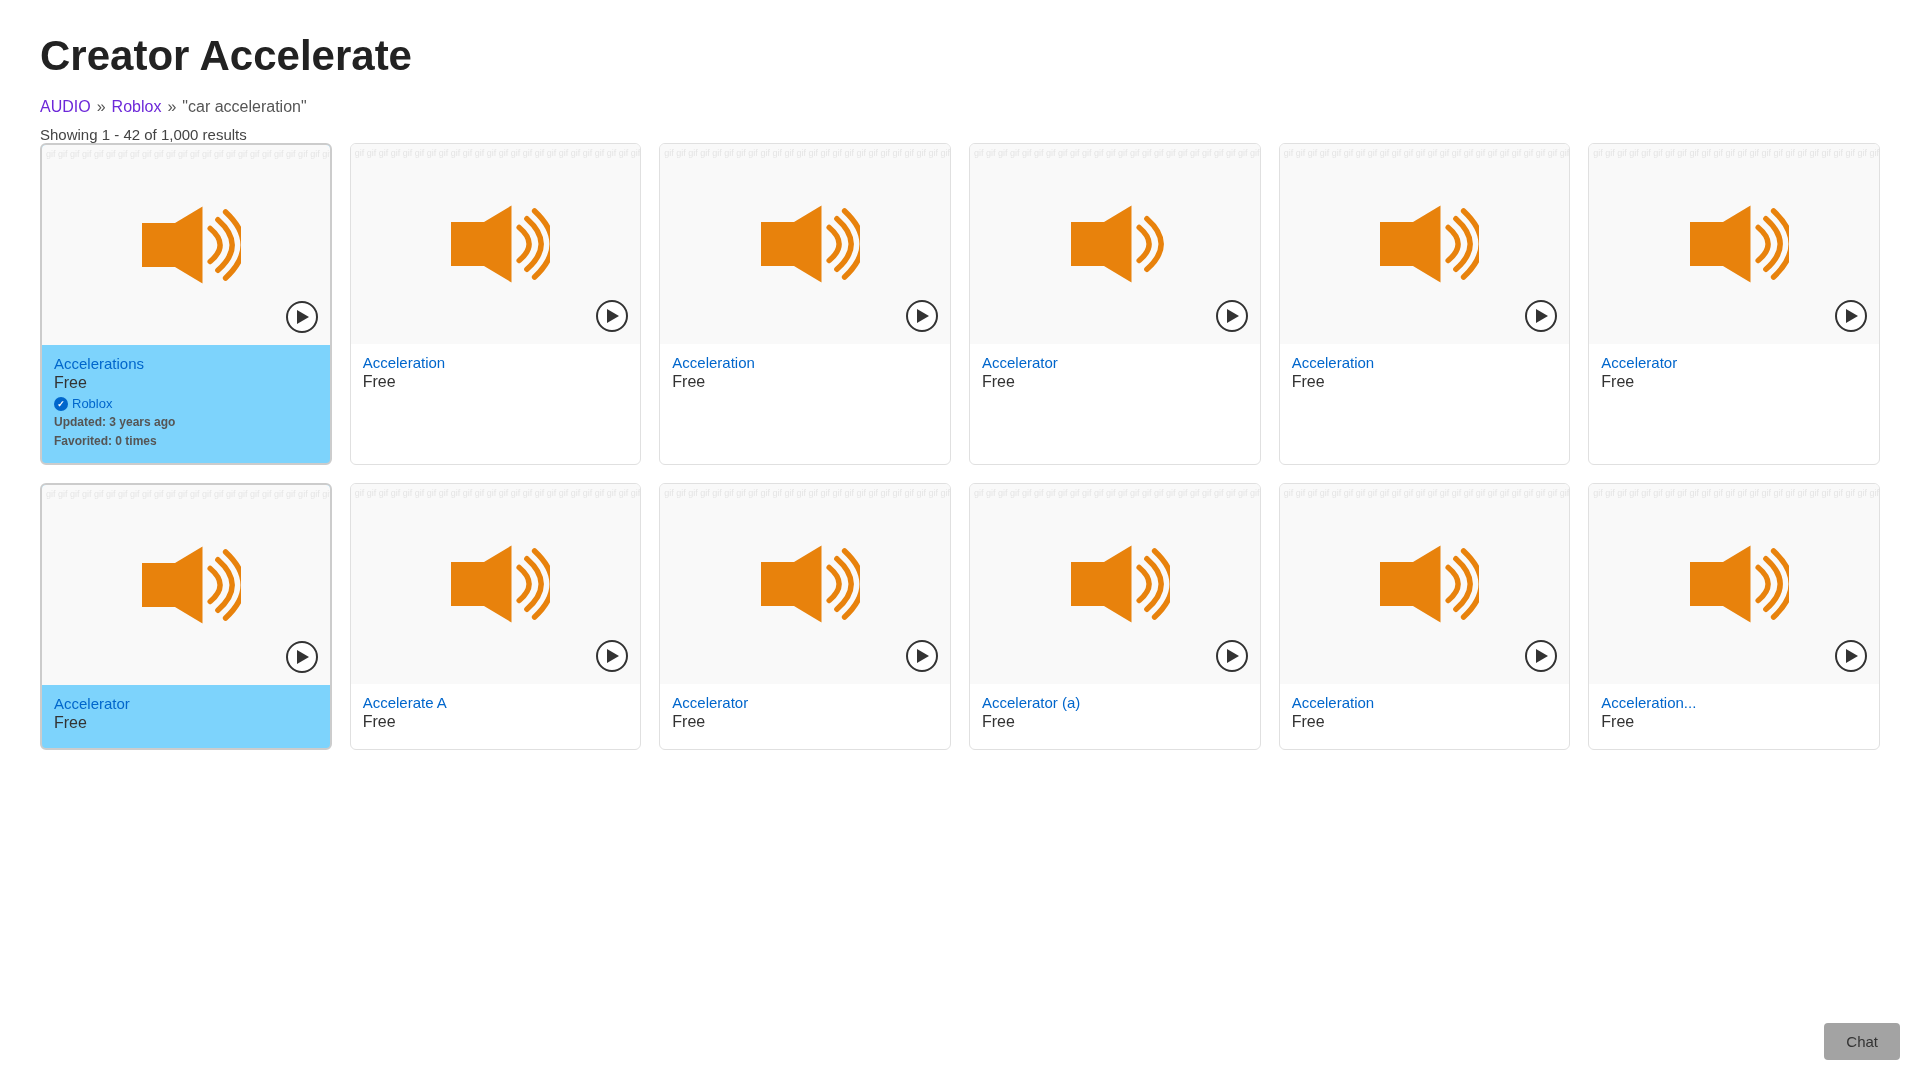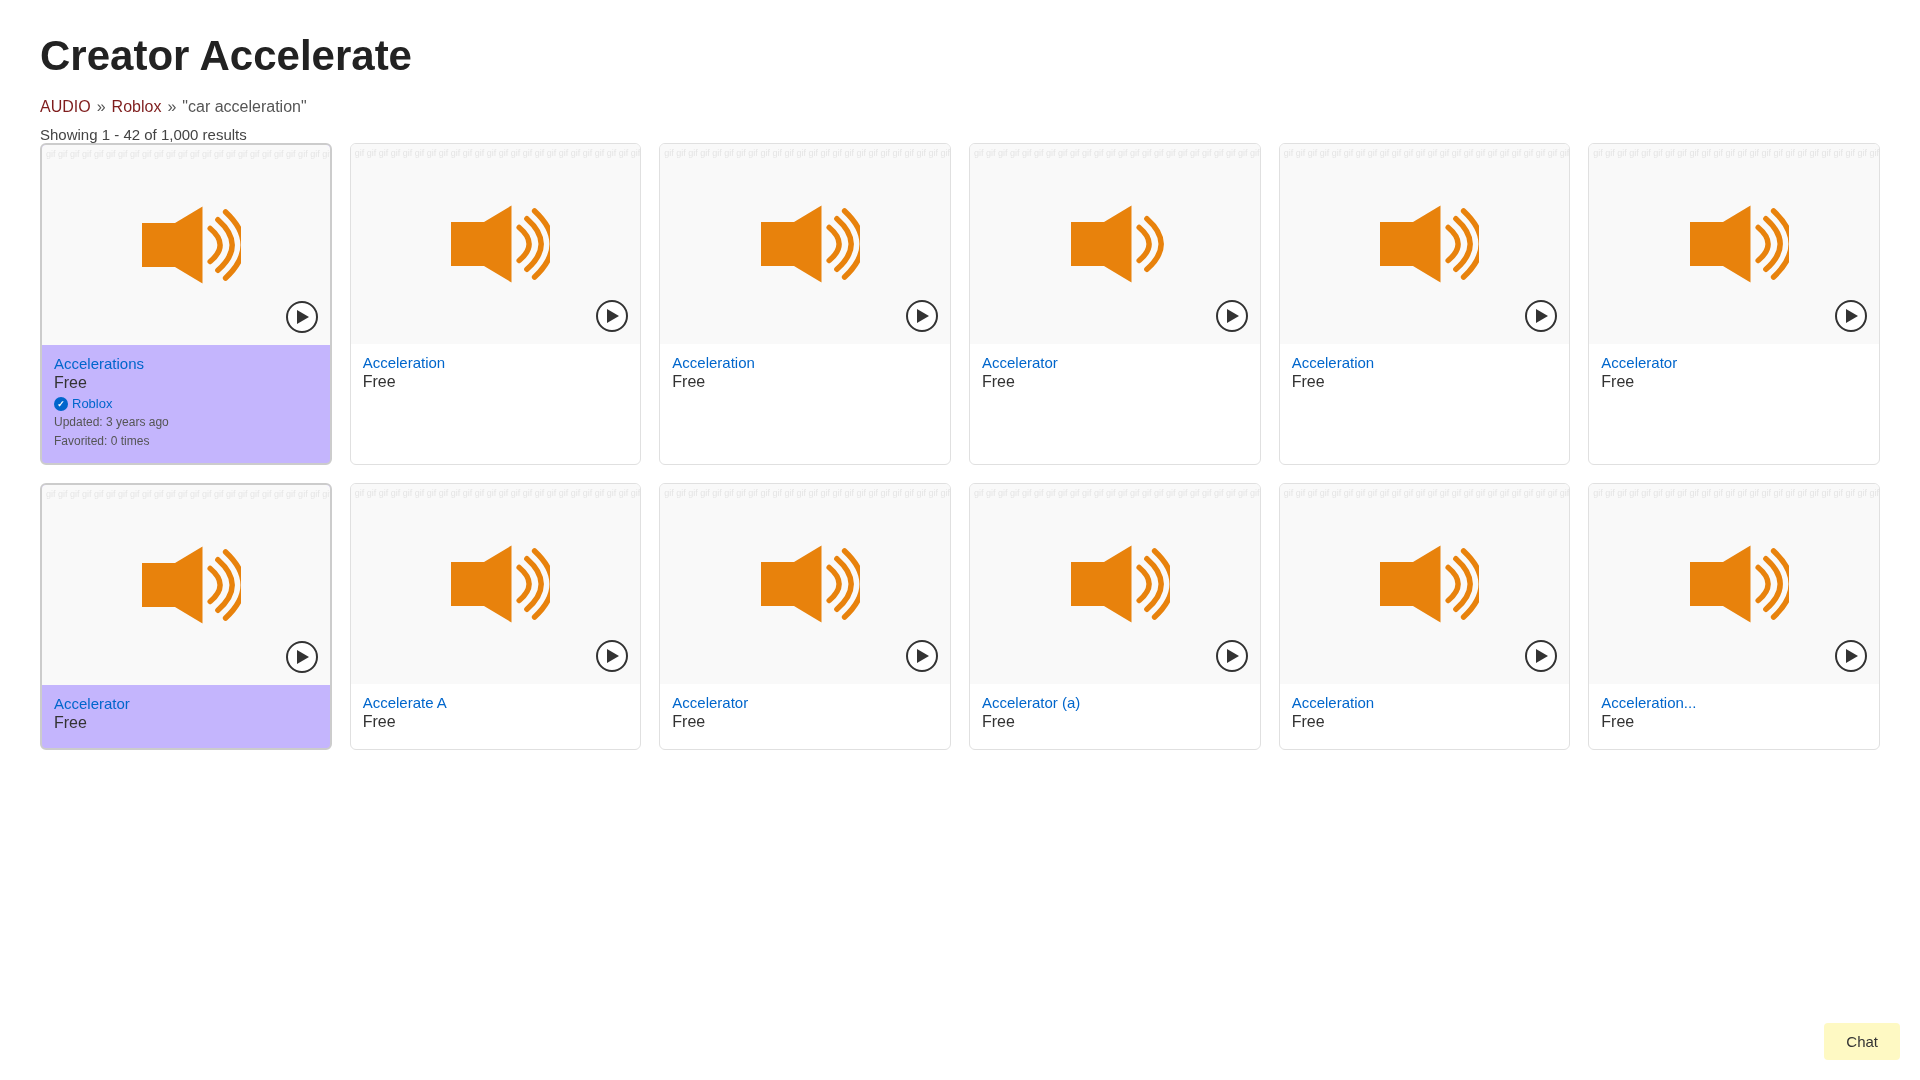--- a/index.html
+++ b/index.html
@@ -17,21 +17,21 @@
       margin-bottom: 18px;
     }
     .breadcrumb {
       display: flex;
       align-items: center;
       gap: 6px;
       font-size: 16px;
       margin-bottom: 10px;
     }
     .breadcrumb a {
-      color: #7f1d1d;
+      color: #6d28d9;
       text-decoration: none;
       font-weight: 500;
     }
     .breadcrumb span {
       color: #555;
     }
     .results-count {
       font-size: 15px;
       color: #444;
     }
@@ -44,21 +44,21 @@
       border: 1px solid #e0e0e0;
       border-radius: 6px;
       padding: 0;
       background: #fff;
       cursor: pointer;
       position: relative;
       overflow: hidden;
     }
     .card:first-child {
       border: 2px solid #ccc;
-      background: #c4b5fd;
+      background: #7dd3fc;
     }
     .card-thumb {
       position: relative;
       background: #f9f9f9;
       display: flex;
       align-items: center;
       justify-content: center;
       height: 200px;
       overflow: hidden;
     }
@@ -145,27 +145,27 @@
       color: #fff;
       font-size: 9px;
       font-weight: bold;
     }
     .card-meta {
       font-size: 12px;
       color: #555;
       line-height: 1.6;
     }
     .card-meta span {
-      font-weight: 400;
+      font-weight: 700;
     }
     .chat-btn {
       position: fixed;
       bottom: 20px;
       right: 20px;
-      background: #fef9c3;
+      background: #a3a3a3;
       border: none;
       padding: 10px 22px;
       font-size: 15px;
       border-radius: 4px;
       cursor: pointer;
       color: #333;
       font-weight: 500;
     }
   </style>
 </head>

